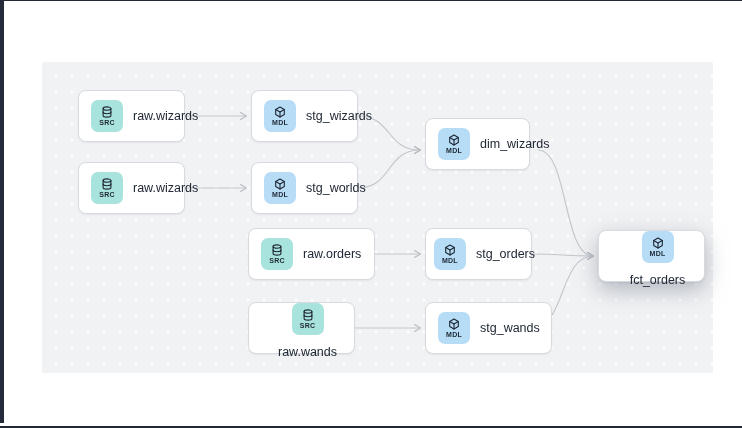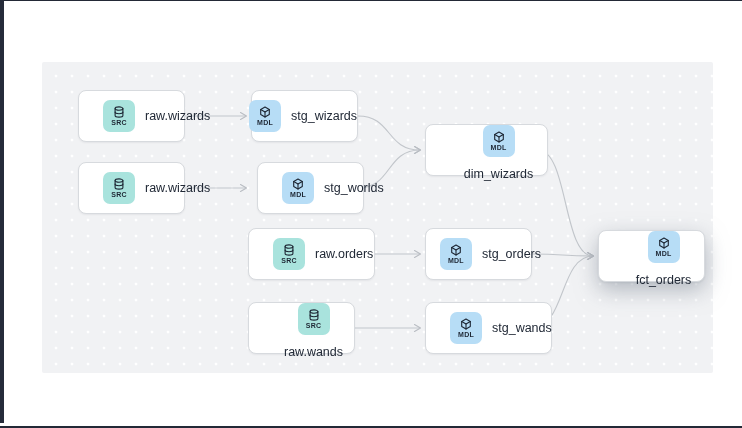--- a/index.html
+++ b/index.html
@@ -14,21 +14,21 @@
     position:absolute;left:42px;top:62px;width:671px;height:311px;
     background-color:#f1f2f4;border-radius:2px;
     background-image:radial-gradient(circle,#ffffff 1.2px, rgba(255,255,255,0) 1.7px);
     background-size:16px 16px;background-position:6px 6px;
   }
   #edge-layer{position:absolute;left:0;top:0;z-index:1;}
   .node{
     position:absolute;z-index:2;box-sizing:border-box;
     width:107px;height:52px;background:#ffffff;
     border:1px solid #d7dade;border-radius:8px;
-    display:flex;align-items:center;gap:10px;padding-left:24px;
+    display:flex;align-items:center;gap:10px;padding-left:12px;
     box-shadow:0 1px 2px rgba(16,24,40,0.06);
     cursor:pointer;
   }
   .node.selected{
     box-shadow:0 8px 22px rgba(125,135,148,0.55), 0 1px 2px rgba(16,24,40,0.08);
     flex-direction:column;
   }
   .badge{
     width:32px;height:32px;border-radius:7px;flex:0 0 32px;
     display:flex;flex-direction:column;align-items:center;justify-content:center;
@@ -105,32 +105,32 @@
     <span class="badge" style="background: rgb(169, 227, 221);">
       <span class="badge-icon"><svg width="12" height="12" viewBox="0 0 12 12" fill="none" stroke="#1d2633" stroke-width="1.1" stroke-linecap="round">
                 <ellipse cx="6" cy="2.6" rx="3.9" ry="1.7"></ellipse>
                 <path d="M2.1,2.6 V9.4 A3.9,1.7 0 0 0 9.9,9.4 V2.6"></path>
                 <path d="M2.1,6 A3.9,1.7 0 0 0 9.9,6"></path>
               </svg></span>
       <span class="badge-label" style="color: rgb(29, 38, 51);">SRC</span>
     </span>
     <span class="node-label">raw.wands</span>
   </div>
-        <div class="node" style="left: 209px; top: 28px; width: 107px; justify-content: flex-end;">
+        <div class="node" style="left: 209px; top: 28px; width: 107px;">
     <span class="badge" style="background: rgb(183, 221, 246);">
       <span class="badge-icon"><svg width="12" height="12" viewBox="0 0 12 12" fill="none" stroke="#1d2633" stroke-width="1.1" stroke-linecap="round" stroke-linejoin="round">
                 <path d="M6,1.1 L10.3,3.5 V8.5 L6,10.9 L1.7,8.5 V3.5 Z"></path>
                 <path d="M1.7,3.5 L6,5.9 L10.3,3.5"></path>
                 <path d="M6,5.9 V10.9"></path>
               </svg></span>
       <span class="badge-label" style="color: rgb(29, 38, 51);">MDL</span>
     </span>
     <span class="node-label">stg_wizards</span>
   </div>
-        <div class="node" style="left: 209px; top: 100px; width: 107px; margin-left: 6px;">
+        <div class="node" style="left: 209px; top: 100px; width: 107px;">
     <span class="badge" style="background: rgb(183, 221, 246);">
       <span class="badge-icon"><svg width="12" height="12" viewBox="0 0 12 12" fill="none" stroke="#1d2633" stroke-width="1.1" stroke-linecap="round" stroke-linejoin="round">
                 <path d="M6,1.1 L10.3,3.5 V8.5 L6,10.9 L1.7,8.5 V3.5 Z"></path>
                 <path d="M1.7,3.5 L6,5.9 L10.3,3.5"></path>
                 <path d="M6,5.9 V10.9"></path>
               </svg></span>
       <span class="badge-label" style="color: rgb(29, 38, 51);">MDL</span>
     </span>
     <span class="node-label">stg_worlds</span>
   </div>
@@ -149,21 +149,21 @@
     <span class="badge" style="background: rgb(183, 221, 246);">
       <span class="badge-icon"><svg width="12" height="12" viewBox="0 0 12 12" fill="none" stroke="#1d2633" stroke-width="1.1" stroke-linecap="round" stroke-linejoin="round">
                 <path d="M6,1.1 L10.3,3.5 V8.5 L6,10.9 L1.7,8.5 V3.5 Z"></path>
                 <path d="M1.7,3.5 L6,5.9 L10.3,3.5"></path>
                 <path d="M6,5.9 V10.9"></path>
               </svg></span>
       <span class="badge-label" style="color: rgb(29, 38, 51);">MDL</span>
     </span>
     <span class="node-label">stg_wands</span>
   </div>
-        <div class="node" style="left: 383px; top: 62px; width: 123px; flex-direction: column;">
+        <div class="node" style="left: 383px; top: 56px; width: 105px;">
     <span class="badge" style="background: rgb(183, 221, 246);">
       <span class="badge-icon"><svg width="12" height="12" viewBox="0 0 12 12" fill="none" stroke="#1d2633" stroke-width="1.1" stroke-linecap="round" stroke-linejoin="round">
                 <path d="M6,1.1 L10.3,3.5 V8.5 L6,10.9 L1.7,8.5 V3.5 Z"></path>
                 <path d="M1.7,3.5 L6,5.9 L10.3,3.5"></path>
                 <path d="M6,5.9 V10.9"></path>
               </svg></span>
       <span class="badge-label" style="color: rgb(29, 38, 51);">MDL</span>
     </span>
     <span class="node-label">dim_wizards</span>
   </div>

